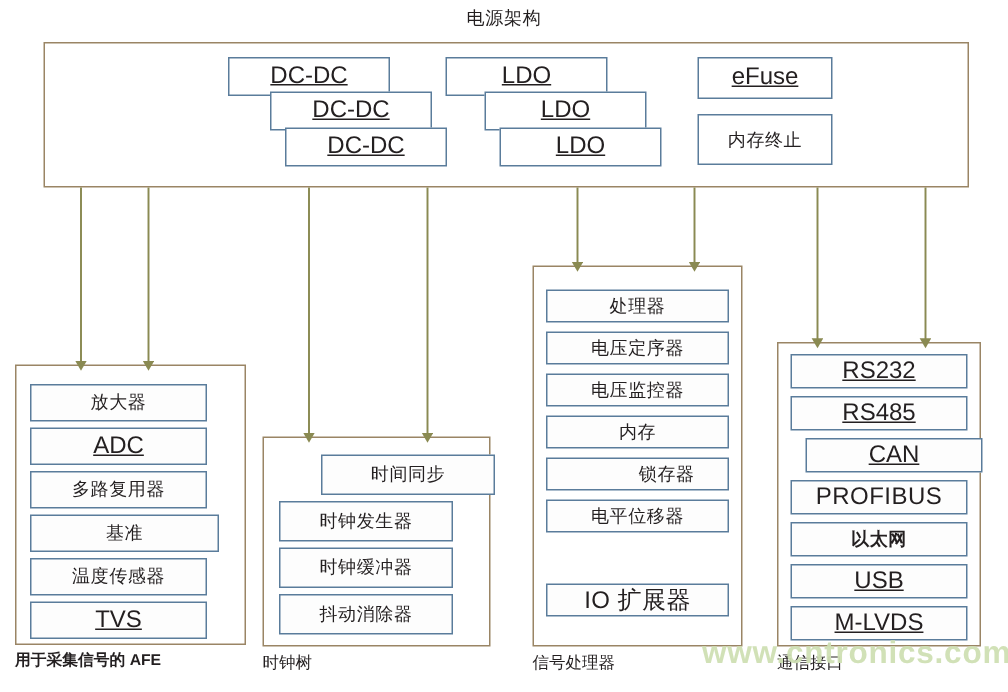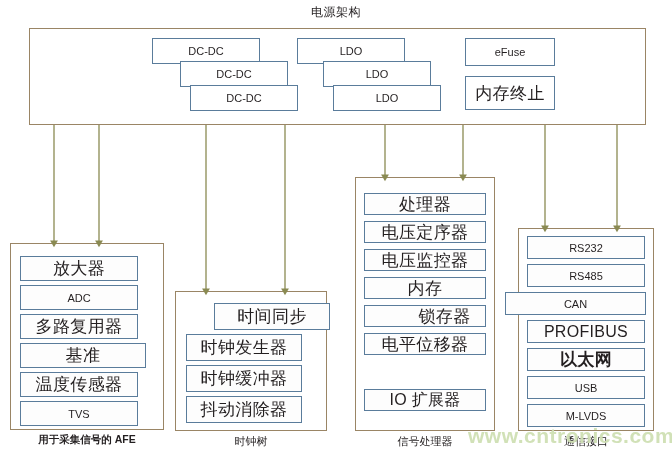--- a/index.html
+++ b/index.html
@@ -24,30 +24,30 @@
     border:1.4px solid #9a8565;background:#ffffff;
   }
 
   
   .node{
     position:absolute;box-sizing:border-box;
     border:1px solid #5a7c9b;background:#fdfdfd;
     display:flex;align-items:center;justify-content:center;
     font-size:11px;color:#231f20;white-space:nowrap;
   }
-  .node.cn{font-size:17px;letter-spacing:.4px;}
-  .node.en{font-size:11px;}
+  .node.cn{font-size:12px;letter-spacing:.4px;}
+  .node.en{font-size:16px;text-decoration:underline;}
   .node.bold{font-weight:normal;font-size:16px;letter-spacing:.3px;}
 
   
   .rail{z-index:4;background:#ffffff;}
 
   
   .caption{
-    position:absolute;text-align:center;
+    position:absolute;
     font-size:11px;color:#231f20;white-space:nowrap;
   }
   .caption.mix{font-size:10.5px;font-weight:bold;}
 
   
   .arrow-layer{position:absolute;left:0;top:0;width:672px;height:461px;
                pointer-events:none;z-index:2;}
 
   
   .watermark{
@@ -99,21 +99,21 @@
   <div class="node cn" style="left:364px;top:249px;width:122px;height:22px;">电压监控器</div>
   <div class="node cn" style="left:364px;top:277px;width:122px;height:22px;">内存</div>
   <div class="node cn" style="left:364px;top:305px;width:122px;height:22px;padding-left:39px;">锁存器</div>
   <div class="node cn" style="left:364px;top:333px;width:122px;height:22px;">电平位移器</div>
   <div class="node bold" style="left:364px;top:389px;width:122px;height:22px;">IO 扩展器</div>
   <div class="caption" style="left:355px;top:434px;width:140px;">信号处理器</div>
 
   <div class="frame" style="left:518px;top:228px;width:136px;height:203px;"></div>
   <div class="node en" style="left:527px;top:236px;width:118px;height:23px;">RS232</div>
   <div class="node en" style="left:527px;top:264px;width:118px;height:23px;">RS485</div>
-  <div class="node en" style="left:505px;top:292px;width:141px;height:23px;">CAN</div>
+  <div class="node en" style="left:537px;top:292px;width:118px;height:23px;">CAN</div>
   <div class="node bold" style="left:527px;top:320px;width:118px;height:23px;">PROFIBUS</div>
   <div class="node cn" style="left:527px;top:348px;width:118px;height:23px;font-weight:bold;">以太网</div>
   <div class="node en" style="left:527px;top:376px;width:118px;height:23px;">USB</div>
   <div class="node en" style="left:527px;top:404px;width:118px;height:23px;">M-LVDS</div>
   <div class="caption" style="left:518px;top:434px;width:136px;">通信接口</div>
 
   <svg class="arrow-layer" width="672" height="461" viewBox="0 0 672 461">
     <defs>
       <marker id="ah" markerWidth="7" markerHeight="7" refX="1.2" refY="3" orient="auto" markerUnits="strokeWidth">
         <path d="M0,0 L0,6 L5.2,3 z" fill="#8a8a52"></path>

